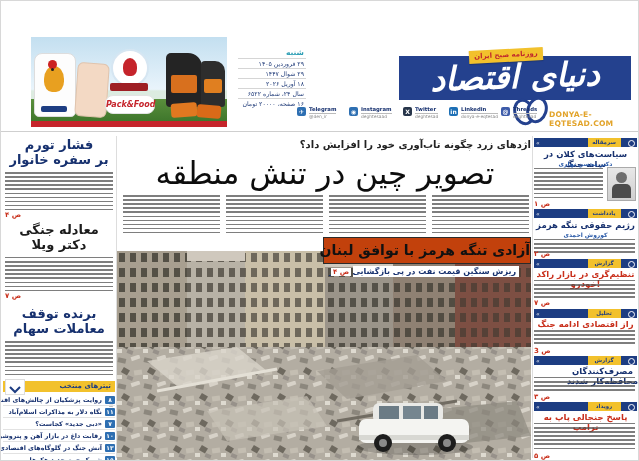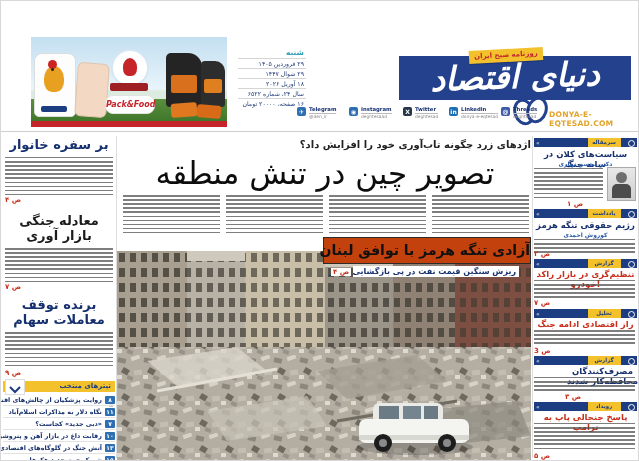--- a/index.html
+++ b/index.html
@@ -193,27 +193,28 @@
   </svg>
   <div class="abs" style="left:107px;top:410px;font-size:5px;color:#999;transform:rotate(-90deg);transform-origin:left top;">AFP</div>
 
   <div class="abs ctr" style="left:322px;top:236px;width:206px;height:25px;background:#c2410c;border:1.5px solid #2b2b2b;
               font-size:14px;font-weight:bold;color:#111;line-height:25px;direction:rtl;white-space:nowrap;">آزادی تنگه هرمز با توافق لبنان</div>
   <div class="abs rtl" style="left:352px;top:265px;width:160px;font-size:8px;font-weight:bold;color:#17316f;background:#fff;padding:1px 3px;white-space:nowrap;">ریزش سنگین قیمت نفت در پی بازگشایی هرمز</div>
   <div class="abs pageref" style="left:330px;top:267px;background:#fff;padding:0 2px;">ص ۴</div>
 
   <div class="abs" style="left:2px;top:136px;width:112px;">
     <div>
+      <div class="ltitle navy">فشار تورم</div>
       <div class="ltitle navy">بر سفره خانوار</div>
       <div class="tx" style="height:38px;margin:5px 2px 1px;"></div>
       <div class="pageref" style="text-align:left;margin-left:2px;">ص ۴</div>
     </div>
-    <div style="margin-top:9px;">
+    <div style="margin-top:3px;">
       <div class="ltitle" style="color:#1c1c1c;">معادله جنگی</div>
-      <div class="ltitle" style="color:#1c1c1c;">بازار آوری</div>
+      <div class="ltitle" style="color:#1c1c1c;">دکتر ویلا</div>
       <div class="tx" style="height:34px;margin:5px 2px 1px;"></div>
       <div class="pageref" style="text-align:left;margin-left:2px;">ص ۷</div>
     </div>
     <div style="margin-top:6px;">
       <div class="ltitle navy">برنده توقف</div>
       <div class="ltitle navy">معاملات سهام</div>
       <div class="tx" style="height:36px;margin:5px 2px 1px;"></div>
       <div class="pageref" style="text-align:left;margin-left:2px;">ص ۹</div>
     </div>
   </div>
@@ -258,21 +259,21 @@
       <span class="tagdot"></span>
     <span class="tagchip">سرمقاله</span>
   </div>
   <div class="abs rtitle navy" style="left:533px;top:148px;">سیاست‌های کلان در سایه جنگ</div>
   <div class="abs rauthor" style="left:533px;top:159px;">دکتر محسن بهاری</div>
   <div class="abs" style="left:606px;top:166px;width:27px;height:32px;background:linear-gradient(#e8e8e8,#cfcfcf);border:1px solid #aaa;">
     <div class="abs" style="left:8px;top:4px;width:11px;height:11px;background:#6e6e6e;border-radius:50%;"></div>
     <div class="abs" style="left:4px;top:16px;width:19px;height:14px;background:#4c4c4c;border-radius:5px 5px 0 0;"></div>
   </div>
   <div class="abs tx" style="left:533px;top:167px;width:69px;height:30px;"></div>
-  <div class="abs pageref" style="left:533px;top:199px;padding-left:33px;">ص ۱</div>
+  <div class="abs pageref" style="left:533px;top:199px;">ص ۱</div>
 
   <div class="tagbar" style="left:533px;top:208px;">
     <span class="tagmark">«</span>
       <span class="tagdot"></span>
     <span class="tagchip">یادداشت</span>
   </div>
   <div class="abs rtitle navy" style="left:533px;top:219px;">رژیم حقوقی تنگه هرمز</div>
   <div class="abs rauthor" style="left:533px;top:230px;">کوروش احمدی</div>
   <div class="abs tx" style="left:533px;top:238px;width:101px;height:16px;"></div>
   <div class="abs pageref" style="left:533px;top:249px;">ص ۲</div>
@@ -295,21 +296,21 @@
   <div class="abs tx" style="left:533px;top:329px;width:101px;height:16px;"></div>
   <div class="abs pageref" style="left:533px;top:346px;">ص 3</div>
 
   <div class="tagbar" style="left:533px;top:355px;">
     <span class="tagmark">«</span>
       <span class="tagdot"></span>
     <span class="tagchip">گزارش</span>
   </div>
   <div class="abs rtitle navy" style="left:550px;top:365px;">مصرف‌کنندگان محافظه‌کار شدند</div>
   <div class="abs tx" style="left:533px;top:376px;width:101px;height:15px;"></div>
-  <div class="abs pageref" style="left:533px;top:392px;margin-left:31px;">ص ۳</div>
+  <div class="abs pageref" style="left:533px;top:392px;">ص ۳</div>
 
   <div class="tagbar" style="left:533px;top:401px;">
     <span class="tagmark">«</span>
       <span class="tagdot"></span>
     <span class="tagchip">رویداد</span>
   </div>
   <div class="abs rtitle red" style="left:533px;top:411px;">پاسخ جنجالی پاپ به ترامپ</div>
   <div class="abs tx" style="left:533px;top:422px;width:101px;height:28px;"></div>
   <div class="abs pageref" style="left:533px;top:451px;">ص ۵</div>
 

